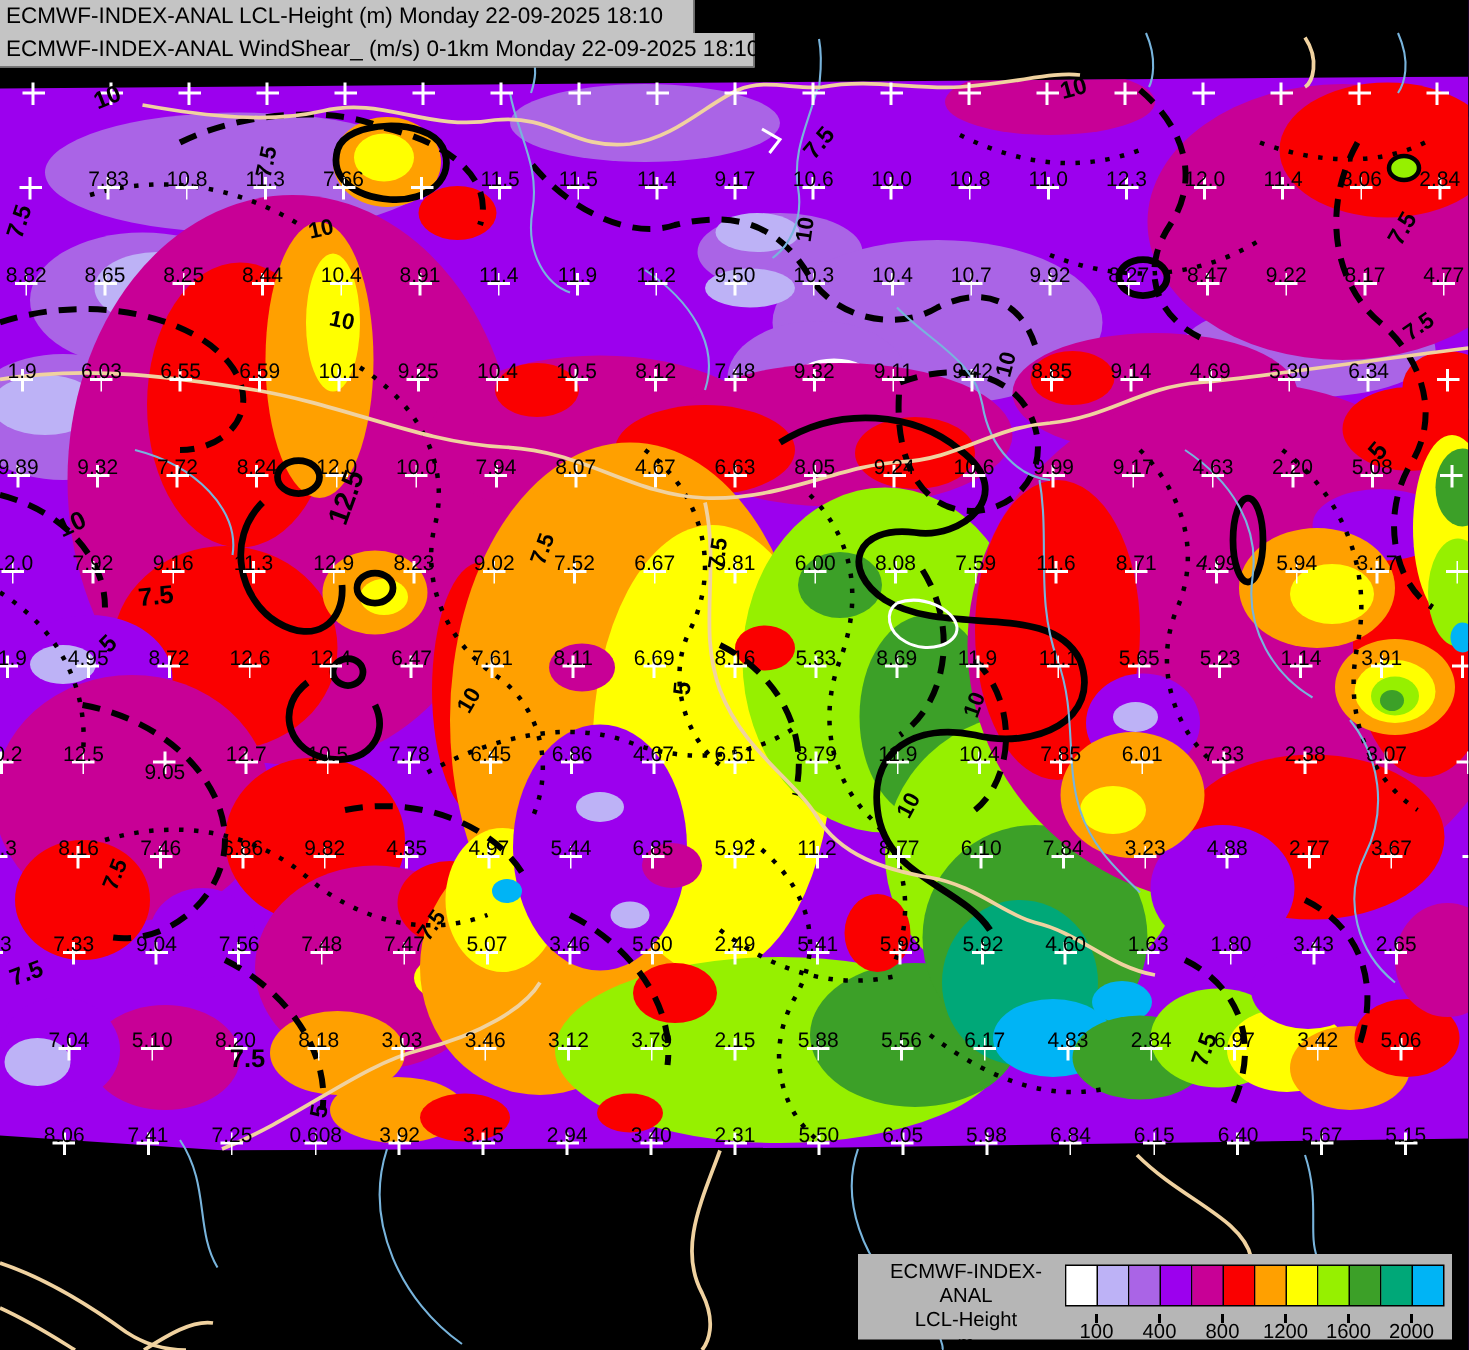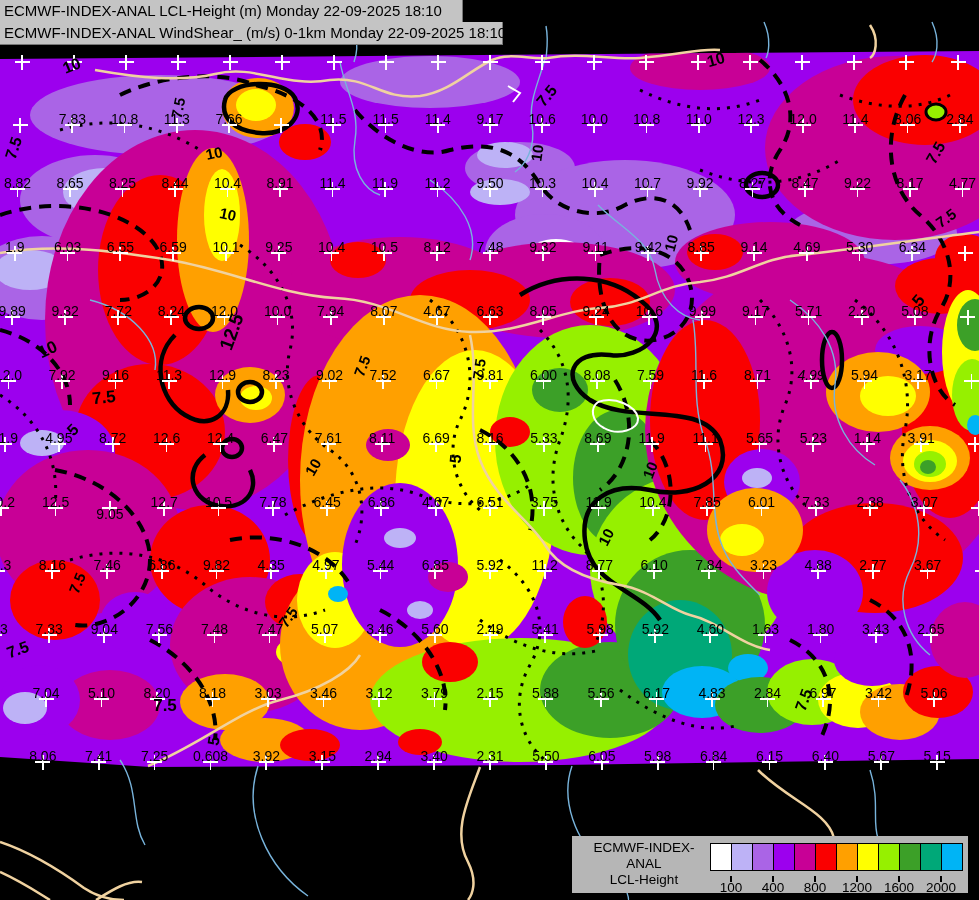--- a/index.html
+++ b/index.html
@@ -404,21 +404,21 @@
       <span class="val" style="left: 543.1px; top: 311px;">8.05</span>
       <span class="cross" style="left: 588.7px; top: 309.5px;"></span>
       <span class="val" style="left: 596.2px; top: 311px;">9.24</span>
       <span class="cross" style="left: 641.8px; top: 309.5px;"></span>
       <span class="val" style="left: 649.3px; top: 311px;">10.6</span>
       <span class="cross" style="left: 694.9px; top: 309.5px;"></span>
       <span class="val" style="left: 702.4px; top: 311px;">9.99</span>
       <span class="cross" style="left: 748px; top: 309.5px;"></span>
       <span class="val" style="left: 755.5px; top: 311px;">9.17</span>
       <span class="cross" style="left: 801.1px; top: 309.5px;"></span>
-      <span class="val" style="left: 808.6px; top: 311px;">5.71</span>
+      <span class="val" style="left: 808.6px; top: 311px;">4.63</span>
       <span class="cross" style="left: 854.2px; top: 309.5px;"></span>
       <span class="val" style="left: 861.7px; top: 311px;">2.20</span>
       <span class="cross" style="left: 907.3px; top: 309.5px;"></span>
       <span class="val" style="left: 914.8px; top: 311px;">5.08</span>
       <span class="cross" style="left: 960.4px; top: 309.5px;"></span>
       <span class="cross" style="left: 1px; top: 373.5px;"></span>
       <span class="val" style="left: 8.5px; top: 375px;">12.0</span>
       <span class="cross" style="left: 54.5px; top: 373.5px;"></span>
       <span class="val" style="left: 62px; top: 375px;">7.92</span>
       <span class="cross" style="left: 108px; top: 373.5px;"></span>
@@ -505,21 +505,21 @@
       <span class="val" style="left: 272.8px; top: 502px;">7.78</span>
       <span class="cross" style="left: 319.6px; top: 500.5px;"></span>
       <span class="val" style="left: 327.1px; top: 502px;">6.45</span>
       <span class="cross" style="left: 373.9px; top: 500.5px;"></span>
       <span class="val" style="left: 381.4px; top: 502px;">6.86</span>
       <span class="cross" style="left: 428.2px; top: 500.5px;"></span>
       <span class="val" style="left: 435.7px; top: 502px;">4.67</span>
       <span class="cross" style="left: 482.5px; top: 500.5px;"></span>
       <span class="val" style="left: 490px; top: 502px;">6.51</span>
       <span class="cross" style="left: 536.8px; top: 500.5px;"></span>
-      <span class="val" style="left: 544.3px; top: 502px;">3.75</span>
+      <span class="val" style="left: 544.3px; top: 502px;">8.79</span>
       <span class="cross" style="left: 591.1px; top: 500.5px;"></span>
       <span class="val" style="left: 598.6px; top: 502px;">11.9</span>
       <span class="cross" style="left: 645.4px; top: 500.5px;"></span>
       <span class="val" style="left: 652.9px; top: 502px;">10.4</span>
       <span class="cross" style="left: 699.7px; top: 500.5px;"></span>
       <span class="val" style="left: 707.2px; top: 502px;">7.85</span>
       <span class="cross" style="left: 754px; top: 500.5px;"></span>
       <span class="val" style="left: 761.5px; top: 502px;">6.01</span>
       <span class="cross" style="left: 808.3px; top: 500.5px;"></span>
       <span class="val" style="left: 815.8px; top: 502px;">7.33</span>

